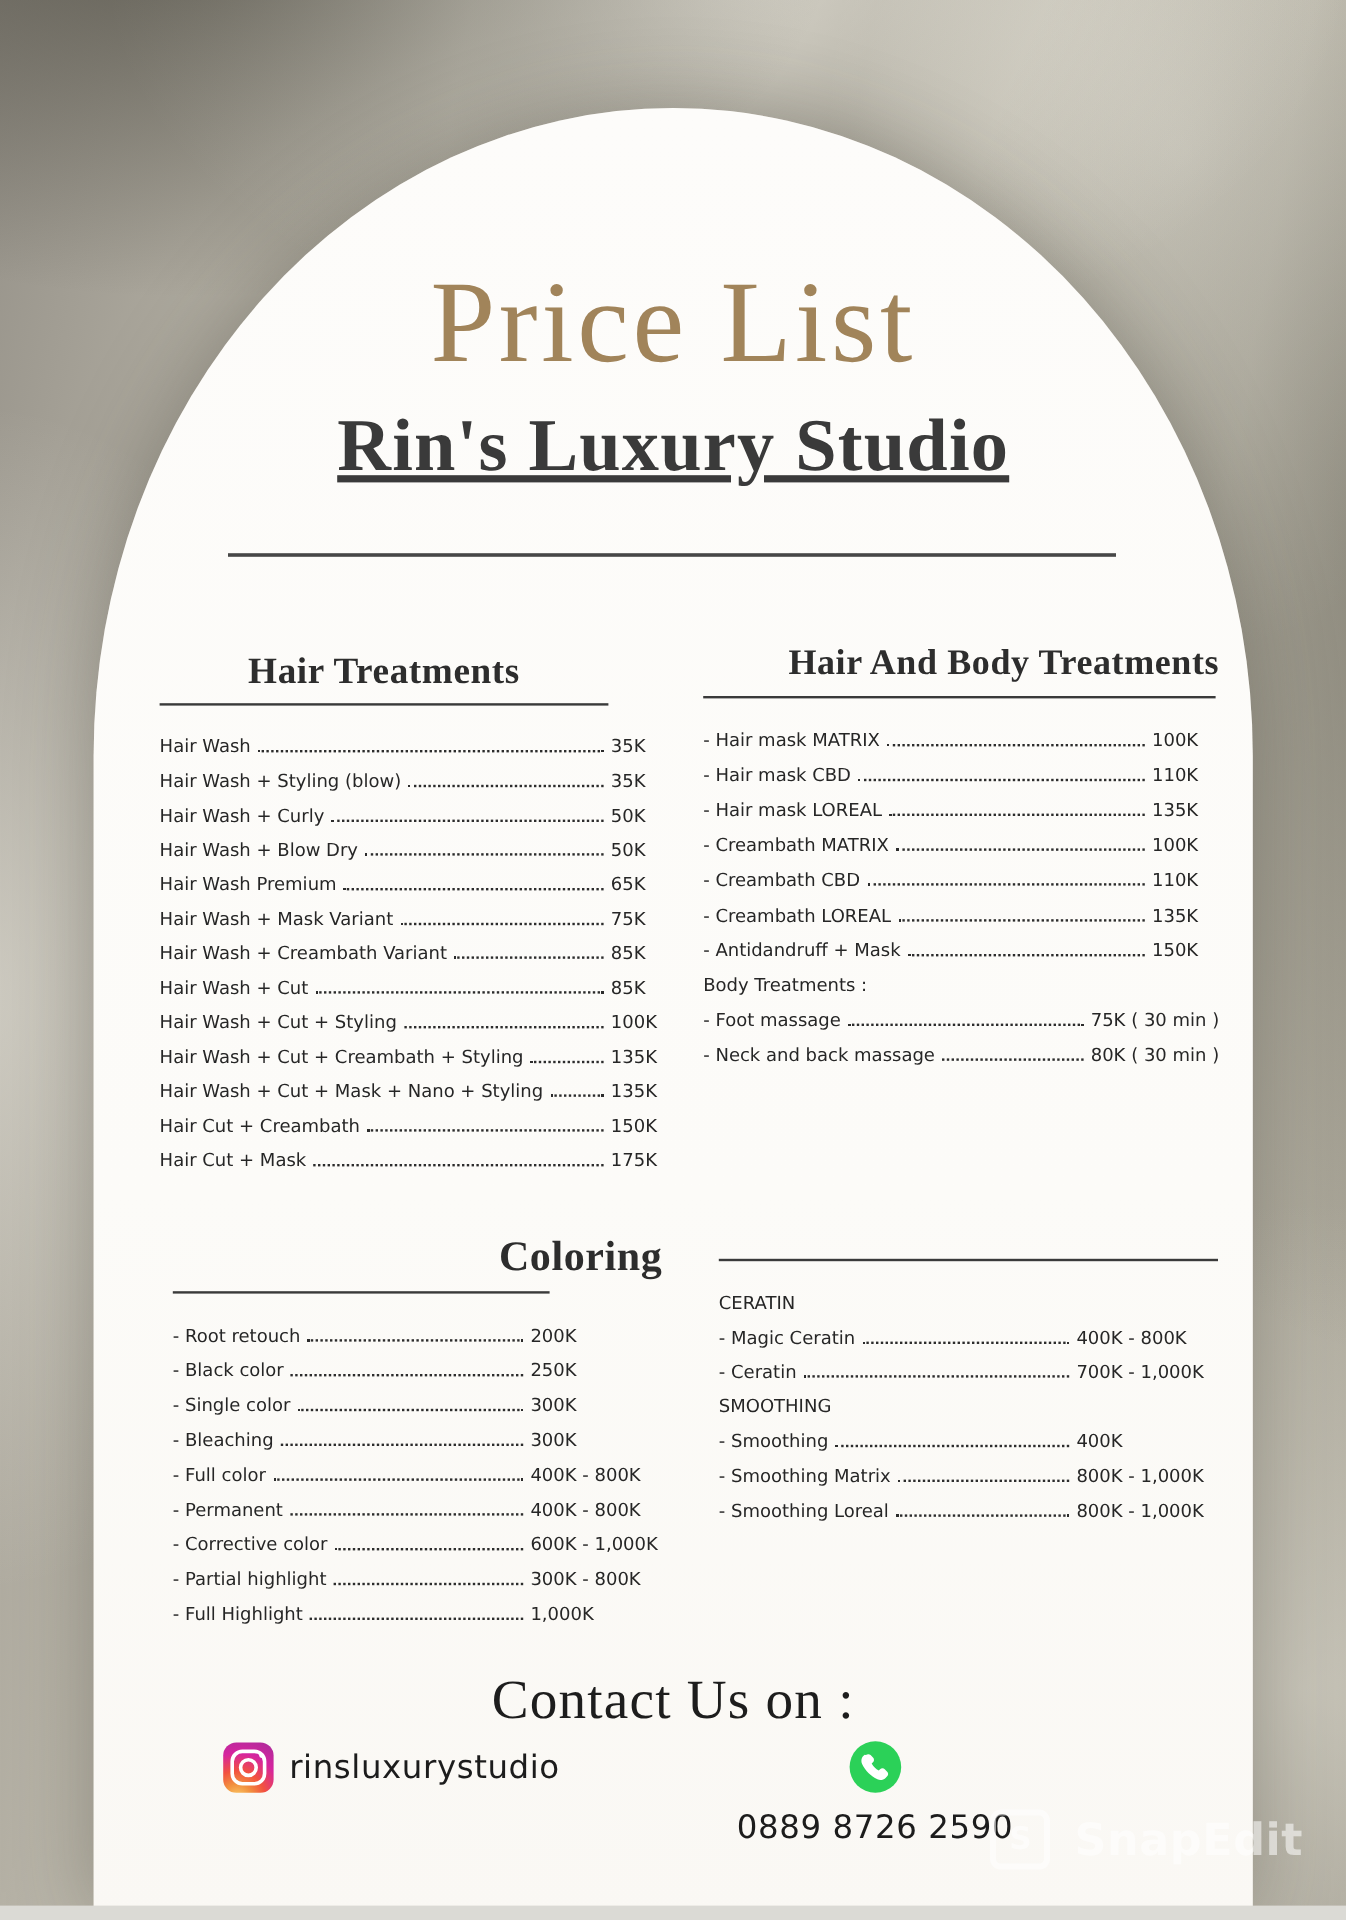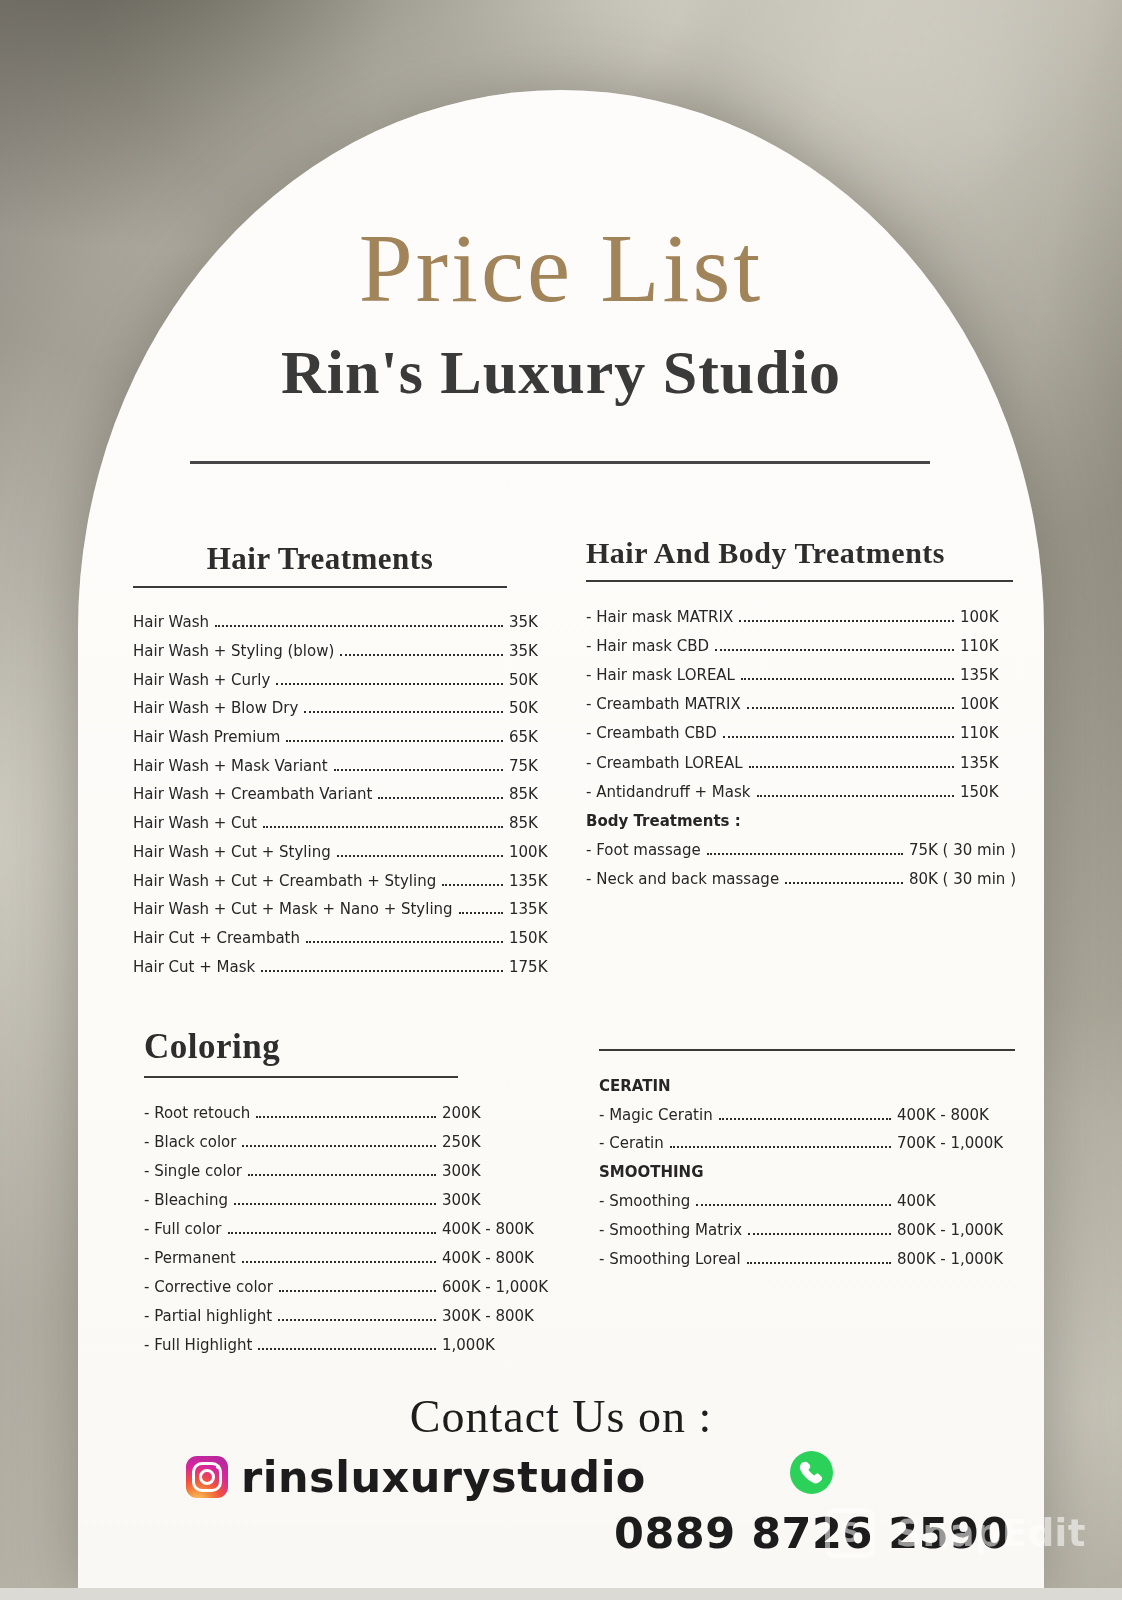--- a/index.html
+++ b/index.html
@@ -27,34 +27,34 @@
     box-shadow:0 0 70px rgba(48,46,38,.35);
   }
   .page-title{
     position:absolute;top:128px;left:0;width:100%;text-align:center;
     font-family:"Liberation Serif","DejaVu Serif",serif;
     font-size:97px;line-height:1.05;color:var(--gold);letter-spacing:3px;font-weight:500;
   }
   .studio-name{
     position:absolute;top:248px;left:0;width:100%;text-align:center;
     font-family:"Liberation Serif","DejaVu Serif",serif;
-    font-size:62px;line-height:1.1;color:#3a3a3a;font-weight:600;letter-spacing:1px;
+    font-size:62px;line-height:1.1;color:#3a3a3a;font-weight:600;letter-spacing:1px;text-decoration:underline;
   }
   .title-rule{position:absolute;top:371px;left:112px;width:740px;height:3px;background:#474747;}
   .sec{position:absolute;color:var(--ink);}
   .sec h3{
     margin:0;font-family:"Liberation Serif","DejaVu Serif",serif;
-    color:var(--head);font-weight:600;line-height:1.15;letter-spacing:.5px;
+    color:var(--head);font-weight:600;line-height:1.15;letter-spacing:.5px;text-align:right;
   }
   .sec .rule{height:2px;background:#3a3a3a;margin:9px 0 15px;}
   .row{display:flex;align-items:flex-end;height:28.7px;font-size:15px;font-weight:400;color:var(--ink);}
   .row .item-name{white-space:nowrap;}
   .row .leader{flex:1;min-width:6px;border-bottom:2.6px dotted #2c2c2c;margin:0 6px 4px 6px;}
   .row .price{white-space:nowrap;text-align:left;}
-  .row.subheader{font-weight:700;align-items:flex-end;}
+  .row.subheader{font-weight:400;align-items:flex-end;}
   .sec1{left:55px;top:451px;width:424px;}
   .sec1 h3{font-size:31px;width:374px;text-align:center;}
   .sec1 .rule{width:374px;}
   .sec1 .price{min-width:48px;}
   .sec2{left:508px;top:446px;width:430px;}
   .sec2 h3{font-size:30px;}
   .sec2 .rule{width:427px;}
   .sec2 .row{height:29.2px;}
   .sec2 .price{min-width:56px;}
   .sec3{left:66px;top:937px;width:408px;}
@@ -66,21 +66,21 @@
   .sec4 h3{font-size:26px;letter-spacing:0;}
   .sec4 .rule{width:416px;}
   .sec4 .row{height:28.8px;}
   .sec4 .price{min-width:122px;}
   .contact-heading{
     position:absolute;top:1300px;left:0;width:100%;text-align:center;
     font-family:"Liberation Serif","DejaVu Serif",serif;
     font-size:46px;font-weight:400;color:#1d1d1d;letter-spacing:1px;
   }
   .contact-item{position:absolute;display:flex;align-items:center;gap:13px;color:#1c1c1c;}
-  .contact-item .contact-text{font-size:43px;font-weight:700;letter-spacing:.5px;}
+  .contact-item .contact-text{font-size:27px;font-weight:400;letter-spacing:.5px;}
   .contact-ig{left:108px;top:1362px;}
   .contact-wa{left:536px;top:1360px;flex-direction:column;}
   .ig-icon{
     position:relative;width:42px;height:42px;border-radius:11px;flex:0 0 42px;
     background:radial-gradient(circle at 28% 112%, #fdd26b 0%, #f2913f 22%, #f2513f 42%, #d6249f 68%, #b22a9b 92%);
   }
   .ig-icon::before{content:'';position:absolute;inset:6px;border:3px solid #fff;border-radius:10px;}
   .ig-icon::after{content:'';position:absolute;inset:13px;border:3px solid #fff;border-radius:50%;}
   .ig-dot{position:absolute;top:8.5px;right:8.5px;width:4px;height:4px;border-radius:50%;background:#fff;}
   .wa-icon{width:45px;height:45px;flex:0 0 45px;}

